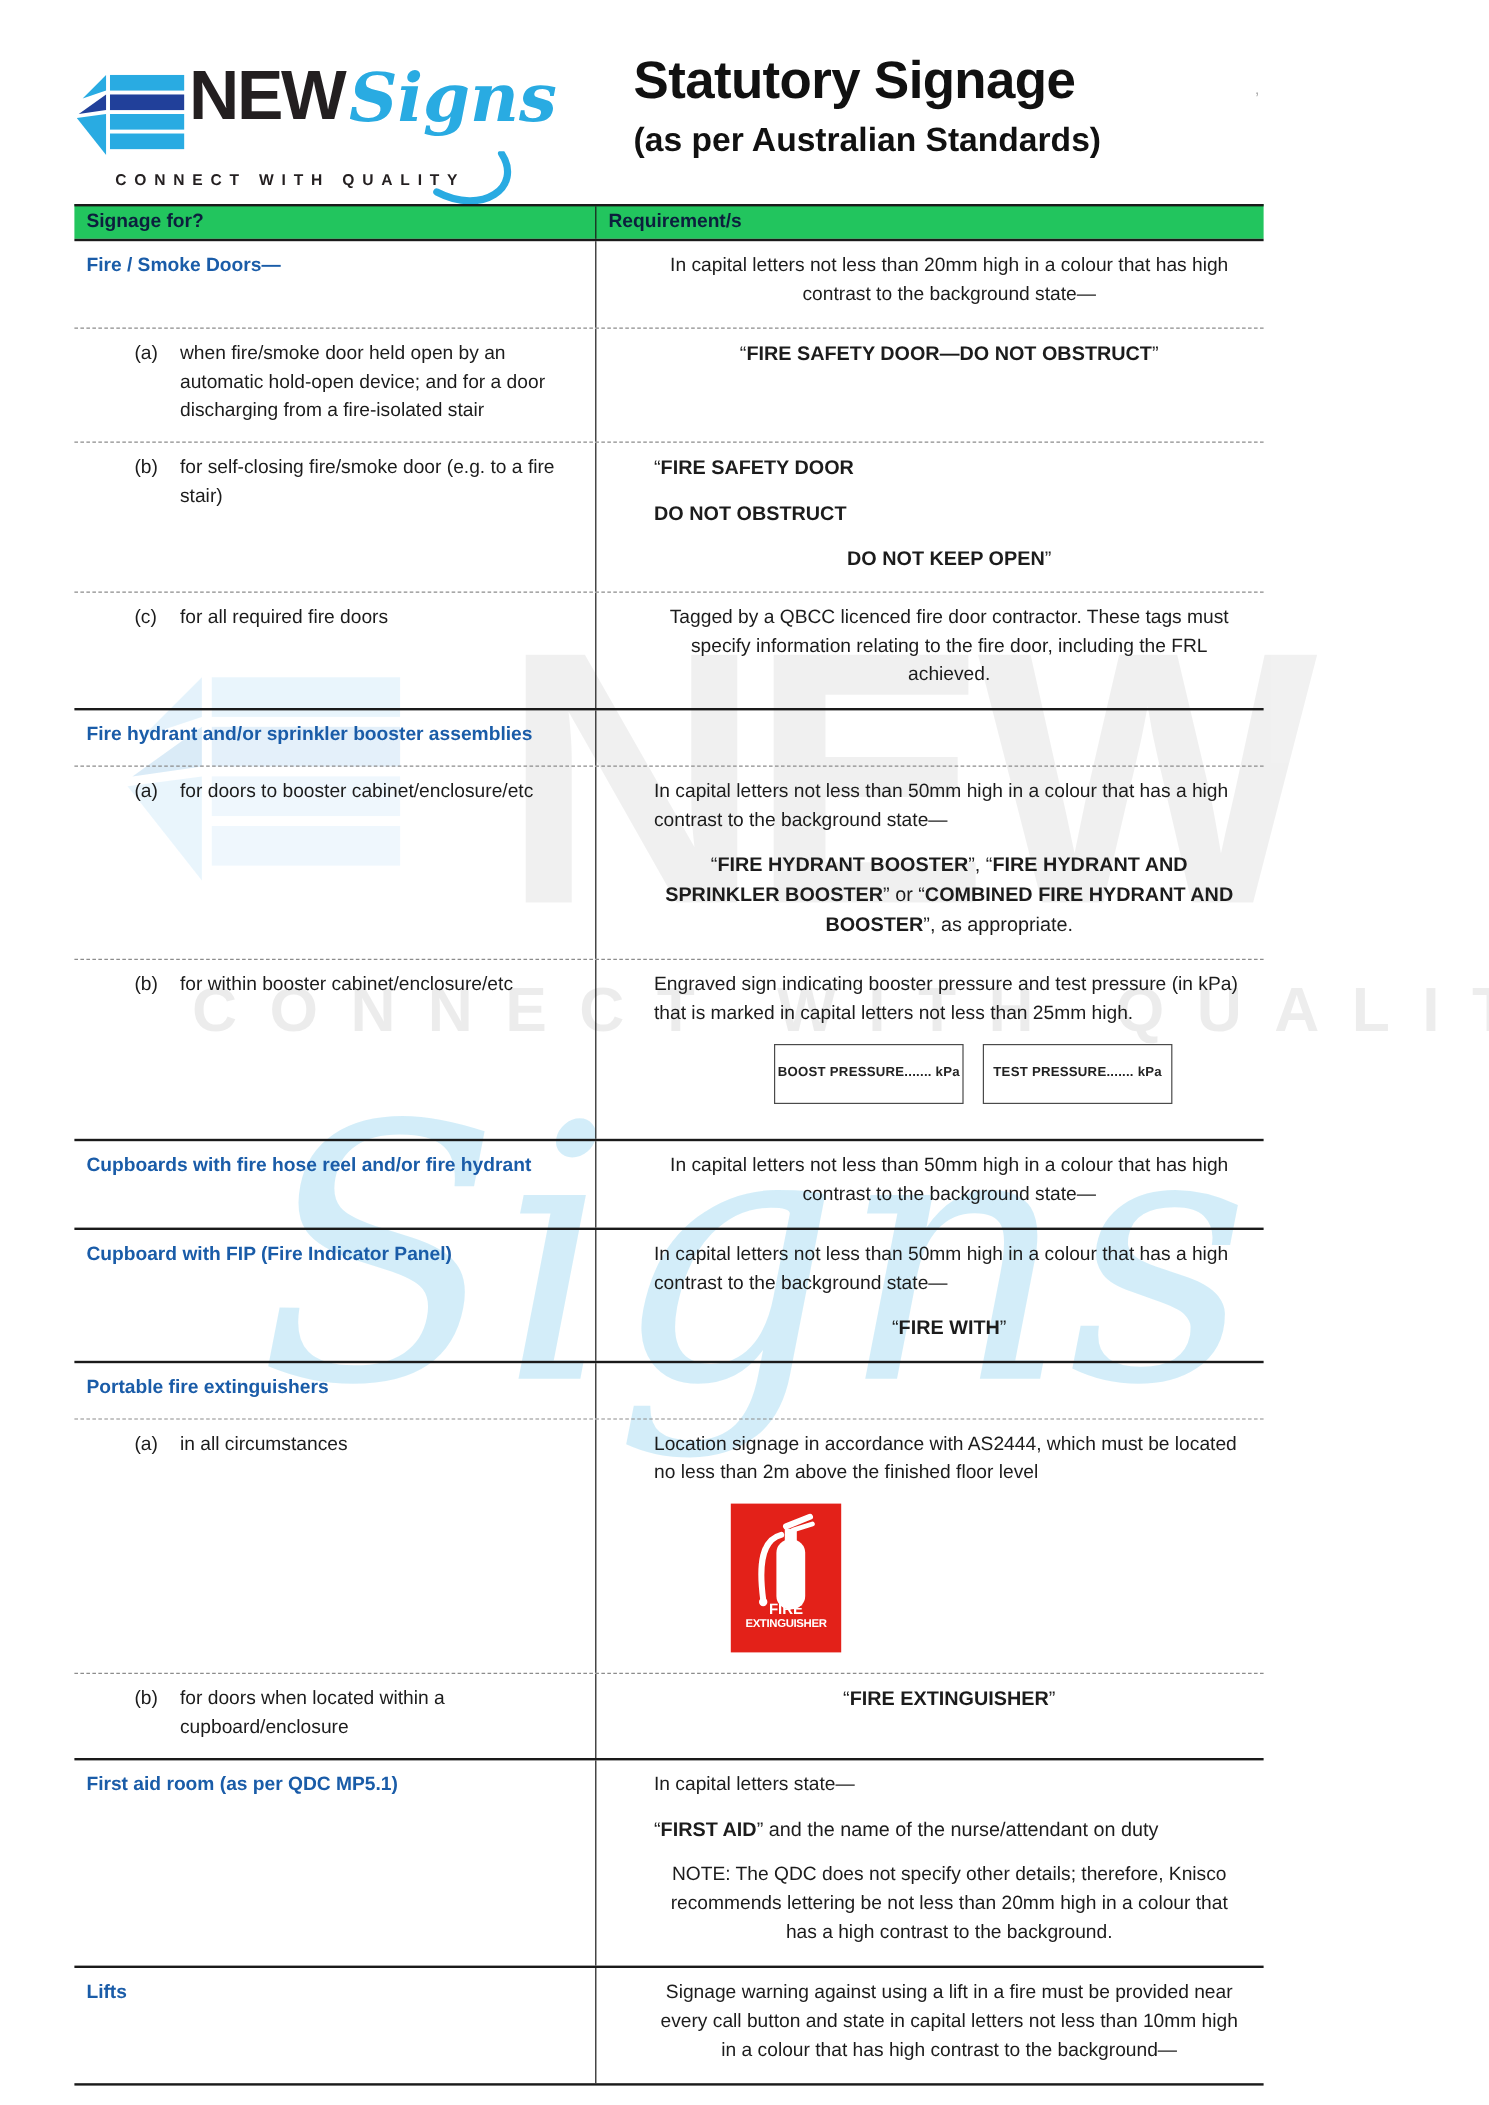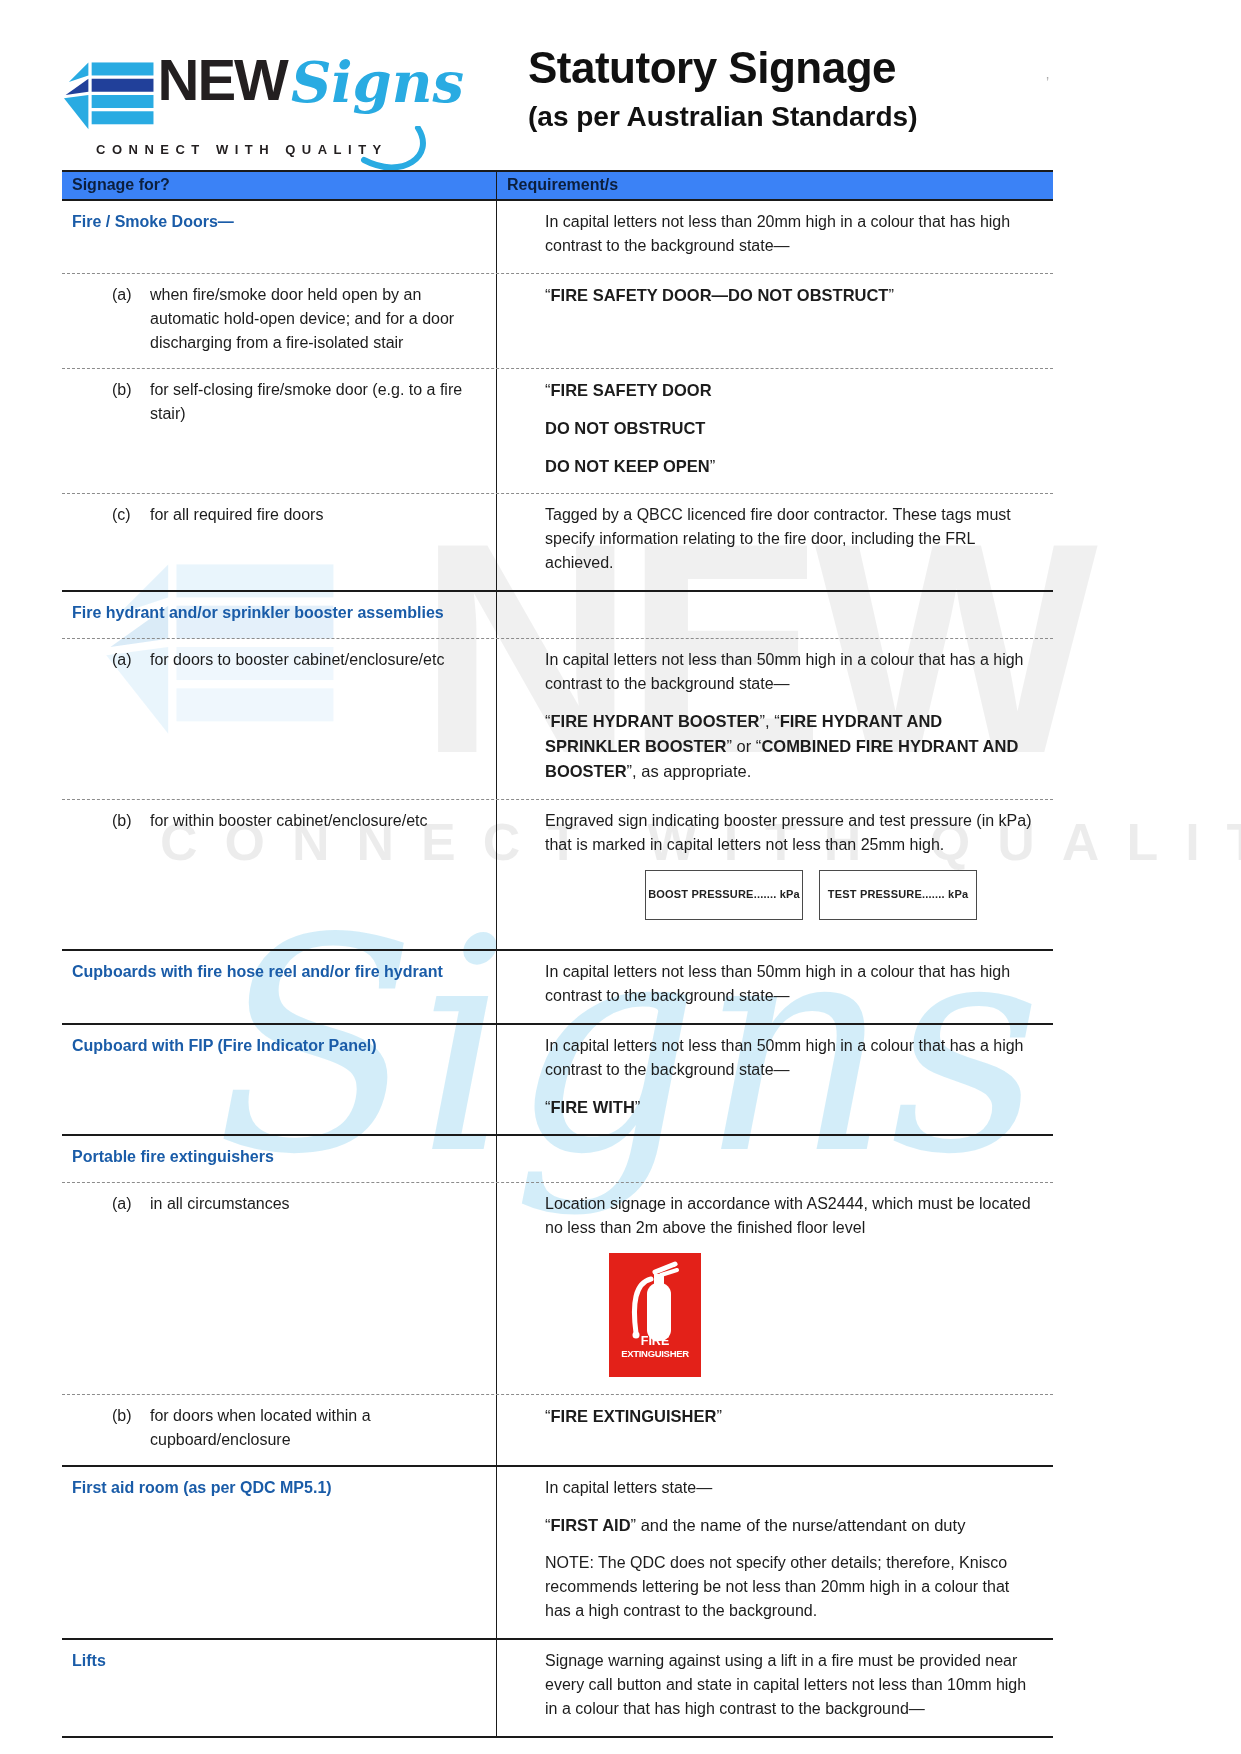--- a/index.html
+++ b/index.html
@@ -25,37 +25,37 @@
   .brand-tagline{font-size:13px;font-weight:bold;letter-spacing:6.5px;color:#231F20;
                  margin:2px 0 0 32px;}
   .brand-swash{position:absolute;left:292px;top:84px;}
   
   .titleblock{position:absolute;left:528px;top:40px;width:560px;}
   .title-main{font-size:44px;font-weight:bold;color:#111;letter-spacing:-0.5px;line-height:1.25;}
   .title-sub{font-size:28px;font-weight:bold;color:#111;margin-top:6px;}
   .artifact{position:absolute;left:1046px;top:74px;color:#aaa;font-size:14px;}
   
   .sigtable{position:absolute;left:62px;top:170px;width:991px;}
-  .thead{display:flex;background:#3b82f6;border-top:2px solid #1a1a1a;}
+  .thead{display:flex;background:#22c55e;border-top:2px solid #1a1a1a;}
   .th{font-weight:bold;color:#0c1f3d;font-size:16px;padding:4px 10px 5px 10px;box-sizing:border-box;}
   .th-left{width:435px;border-right:1.5px solid #1a1a1a;}
   .th-right{flex:1;}
   .rows{border-bottom:2px solid #1a1a1a;}
   .row{display:flex;gap:36px;}
   .div-solid{border-top:2px solid #1a1a1a;}
   .div-dotted{border-top:1px dashed #8c8c8c;}
   .cell-left{width:435px;border-right:1.5px solid #1a1a1a;box-sizing:border-box;
              padding:9px 12px 13px 10px;font-size:16px;line-height:1.5;}
   .cell-right{flex:1;box-sizing:border-box;padding:9px 16px 13px 12px;font-size:16px;line-height:1.5;}
   .section-label{color:#1A5CA8;font-weight:bold;font-size:16px;}
   .sub{display:flex;padding-left:40px;}
   .marker{width:38px;flex:none;}
   .sub-label{flex:1;}
   .cell-right p{margin:0 0 13px 0;}
-  .cell-right p:last-child{margin-bottom:2px;}
+  .cell-right p:last-child{margin-bottom:2px;text-align:center;}
   .quote{font-size:16.5px;}
   .quote .b{font-weight:bold;}
   .boxes{display:flex;gap:16px;margin:6px 0 16px 100px;}
   .pbox{border:1.5px solid #4a4a4a;width:158px;height:50px;box-sizing:border-box;
         display:flex;align-items:center;justify-content:center;
         font-size:11px;font-weight:bold;color:#222;letter-spacing:0.2px;text-align:center;}
   .ext-sign{width:92px;height:124px;background:#E32119;position:relative;margin:10px 0 4px 64px;}
   .ext-text{position:absolute;bottom:18px;left:0;width:100%;text-align:center;color:#fff;
             font-weight:bold;line-height:1.1;}
   .ext-line1{font-size:12.5px;}

